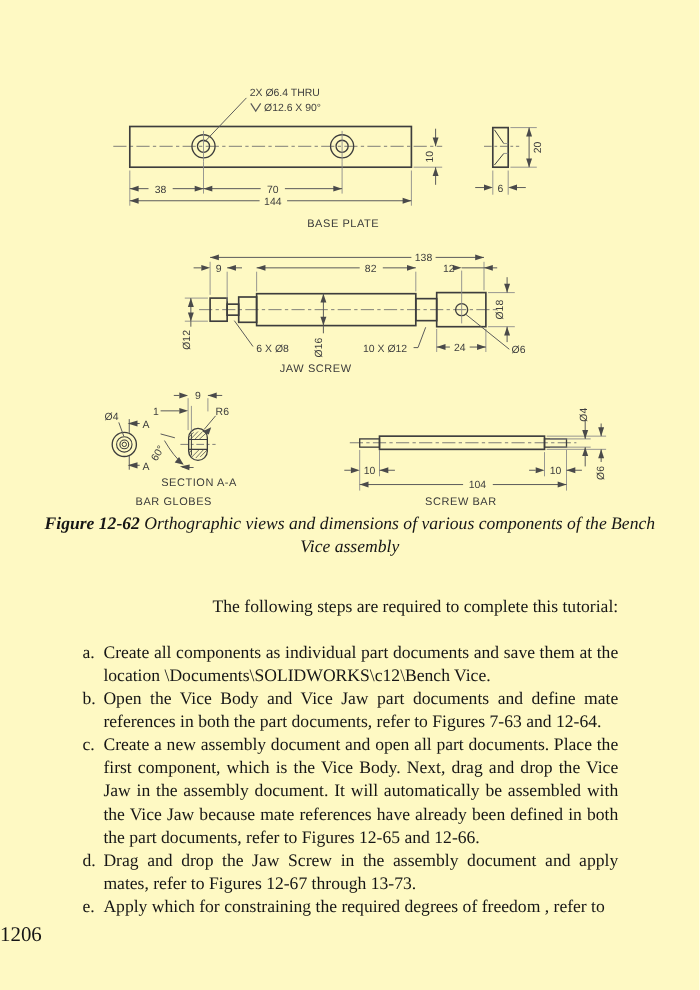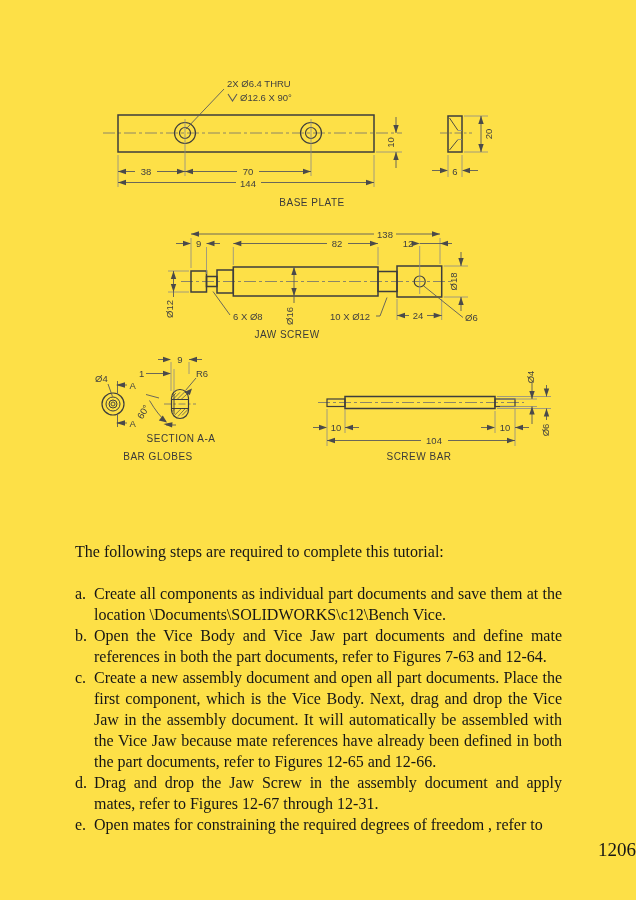--- a/index.html
+++ b/index.html
@@ -1,44 +1,44 @@
 <!DOCTYPE html>
 <html><head>
 <meta charset="utf-8">
 <style>
   html,body{margin:0;padding:0;background:#ffffff;}
-  #page{position:relative;width:636px;height:900px;background:#fde047;overflow:hidden;
+  #page{position:relative;width:636px;height:900px;background:#fef9c3;overflow:hidden;
         font-family:"Liberation Serif", serif;color:#161616;}
   
   #drawSvg{position:absolute;left:0;top:0;}
   .ol{stroke:#3d3d3d;stroke-width:1.5;fill:none;stroke-linecap:square;}
   .ol2{stroke:#3d3d3d;stroke-width:1.2;fill:none;}
   .tl{stroke:#8a8a8a;stroke-width:0.8;fill:none;}
   .dl{stroke:#5a5a5a;stroke-width:0.9;fill:none;}
   .cl{stroke:#6e6e6e;stroke-width:0.8;fill:none;stroke-dasharray:12 3 3 3;}
   .cls{stroke:#6e6e6e;stroke-width:0.8;fill:none;stroke-dasharray:7 2.5 2.5 2.5;}
   .ht{stroke:#4a4a4a;stroke-width:0.7;fill:none;}
   .ar{fill:#4a4a4a;stroke:none;}
   text.dt{font-family:"Liberation Sans", sans-serif;font-size:9.5px;fill:#3f3f3f;}
   text.lbl{font-family:"Liberation Sans", sans-serif;font-size:10px;fill:#3a3a3a;letter-spacing:0.5px;}
   .mid{text-anchor:middle;}
   
   #caption{position:absolute;left:38px;top:466px;width:560px;text-align:center;
            font-size:16px;line-height:21px;font-style:italic;}
   #caption .fignum{font-weight:bold;}
   
   #bodyText{position:absolute;left:75px;top:541px;width:487px;font-size:16px;line-height:21px;}
-  #bodyText .intro{margin:0;}
+  #bodyText .intro{margin:0;text-align:right;}
   .steps{margin-top:21px;}
   .step{display:flex;}
   .step .marker{width:19px;flex:0 0 19px;}
   .step .txt{flex:1;text-align:justify;}
   .em{}
   
-  #pageNum{position:absolute;left:0;top:839px;width:636px;text-align:right;font-size:19px;}
+  #pageNum{position:absolute;left:0;top:839px;width:636px;text-align:left;font-size:19px;}
 </style>
 </head>
 <body>
 
 <div id="page">
 
   <svg id="drawSvg" width="636" height="465" viewBox="0 0 636 465">
 
     <g>
 
@@ -268,41 +268,42 @@
       <text class="dt mid" x="531" y="377" transform="rotate(-90 531 377)" dy="3">Ø4</text>
 
       <path class="dl" d="M546.5 385 V396.5 M546.5 420 V408.5"></path>
       <path class="ar" d="M546.5 396.5 l-2.7 -8 h5.4 z"></path>
       <path class="ar" d="M546.5 408.5 l-2.7 8 h5.4 z"></path>
       <text class="dt mid" x="546" y="430" transform="rotate(-90 546 430)" dy="3">Ø6</text>
       <text class="lbl mid" x="419" y="459.5">SCREW BAR</text>
     </g>
   </svg>
 
+  <div id="caption"><span class="fignum">Figure 12-62</span><span> Orthographic views and dimensions of various components of the Bench Vice assembly</span></div>
 
   <div id="bodyText">
     <p class="intro">The following steps are required to complete this tutorial:</p>
     <div class="steps">
       <div class="step">
         <span class="marker">a.</span>
         <span class="txt"><span>Create all components as individual part documents and save them at the location </span><span class="em">\Documents\SOLIDWORKS\c12\Bench Vice</span><span>.</span></span>
       </div>
       <div class="step">
         <span class="marker">b.</span>
         <span class="txt"><span>Open the Vice Body and Vice Jaw part documents and define mate references in both the part documents, refer to Figures 7-63 and 12-64.</span></span>
       </div>
       <div class="step">
         <span class="marker">c.</span>
         <span class="txt"><span>Create a new assembly document and open all part documents. Place the first component, which is the Vice Body. Next, drag and drop the Vice Jaw in the assembly document. It will automatically be assembled with the Vice Jaw because mate references have already been defined in both the part documents, refer to Figures 12-65 and 12-66.</span></span>
       </div>
       <div class="step">
         <span class="marker">d.</span>
-        <span class="txt"><span>Drag and drop the Jaw Screw in the assembly document and apply mates, refer to Figures 12-67 through 12-31.</span></span>
+        <span class="txt"><span>Drag and drop the Jaw Screw in the assembly document and apply mates, refer to Figures 12-67 through 13-73.</span></span>
       </div>
       <div class="step">
         <span class="marker">e.</span>
-        <span class="txt"><span>Open mates for constraining the required degrees of freedom , refer to</span></span>
+        <span class="txt"><span>Apply which for constraining the required degrees of freedom , refer to</span></span>
       </div>
     </div>
   </div>
 
   <div id="pageNum">1206</div>
 </div>
 
 </body></html>

